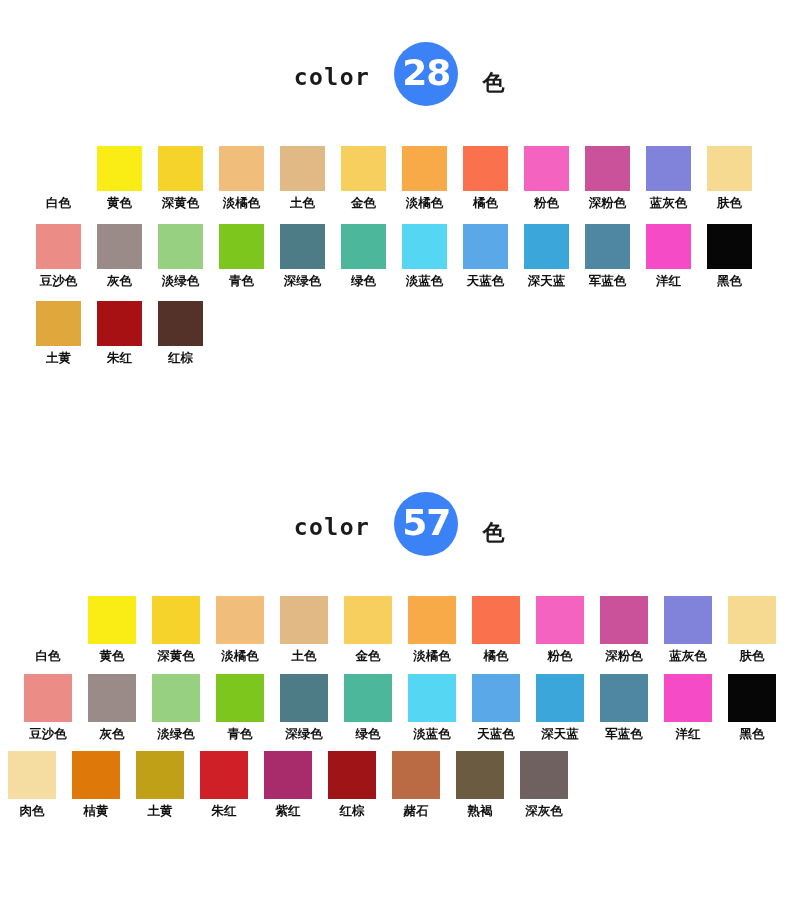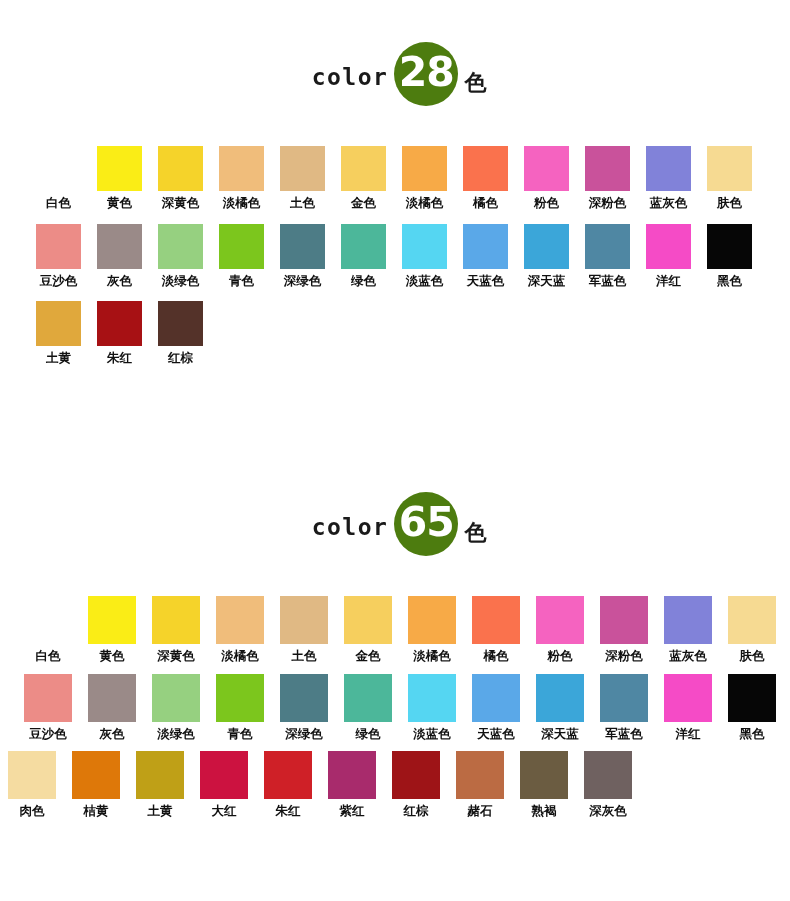--- a/index.html
+++ b/index.html
@@ -19,44 +19,44 @@
     height: 901px;
     position: relative;
     background: #ffffff;
   }
 
   
   .section-header {
     display: flex;
     align-items: center;
     justify-content: center;
-    gap: 6px;
+    gap: 24px;
     padding-left: 8px;
   }
   .hdr-word {
     font-family: "DejaVu Sans Mono", "Liberation Mono", monospace;
     font-size: 23px;
     font-weight: 700;
     color: #1a1a1a;
     letter-spacing: 1.5px;
     line-height: 1;
     position: relative;
     top: 3px;
   }
   .hdr-badge {
     width: 64px;
     height: 64px;
     border-radius: 50%;
-    background: #4d7c0f;
+    background: #3b82f6;
     color: #ffffff;
     display: flex;
     align-items: center;
     justify-content: center;
     font-family: "DejaVu Sans", sans-serif;
-    font-size: 41px;
+    font-size: 36px;
     font-weight: 700;
     letter-spacing: -1px;
     line-height: 1;
     box-sizing: border-box;
     padding-bottom: 3px;
   }
   .hdr-suffix {
     font-family: "DejaVu Sans", "Liberation Sans", sans-serif;
     font-size: 22px;
     font-weight: 600;
@@ -242,21 +242,21 @@
             <span class="swatch-chip" style="background: rgb(84, 50, 41);"></span>
             <span class="swatch-label">红棕</span>
           </div>
         </div>
     </div>
   </div>
 
   <div id="section-36">
     <div class="section-header">
       <span class="hdr-word">color</span>
-      <span class="hdr-badge">65</span>
+      <span class="hdr-badge">57</span>
       <span class="hdr-suffix">色</span>
     </div>
     <div class="rows">
       <div class="swatch-row" id="sec36-row-0">
           <div class="swatch-cell">
             <span class="swatch-chip" style="background: rgb(255, 255, 255);"></span>
             <span class="swatch-label">白色</span>
           </div>
           <div class="swatch-cell">
             <span class="swatch-chip" style="background: rgb(250, 237, 22);"></span>
@@ -360,24 +360,20 @@
           </div>
           <div class="swatch-cell">
             <span class="swatch-chip" style="background: rgb(222, 120, 9);"></span>
             <span class="swatch-label">桔黄</span>
           </div>
           <div class="swatch-cell">
             <span class="swatch-chip" style="background: rgb(191, 160, 23);"></span>
             <span class="swatch-label">土黄</span>
           </div>
           <div class="swatch-cell">
-            <span class="swatch-chip" style="background: rgb(204, 18, 64);"></span>
-            <span class="swatch-label">大红</span>
-          </div>
-          <div class="swatch-cell">
             <span class="swatch-chip" style="background: rgb(207, 32, 39);"></span>
             <span class="swatch-label">朱红</span>
           </div>
           <div class="swatch-cell">
             <span class="swatch-chip" style="background: rgb(168, 43, 108);"></span>
             <span class="swatch-label">紫红</span>
           </div>
           <div class="swatch-cell">
             <span class="swatch-chip" style="background: rgb(158, 20, 23);"></span>
             <span class="swatch-label">红棕</span>

